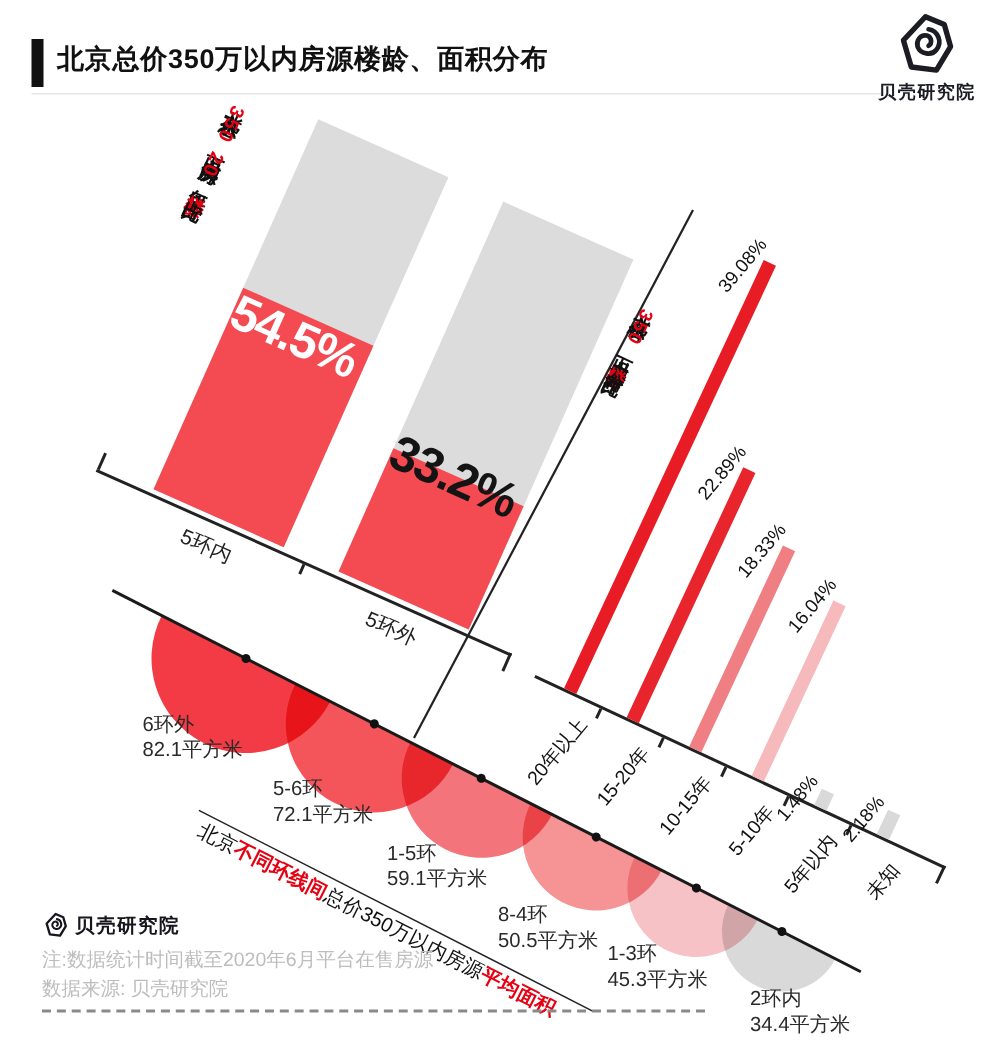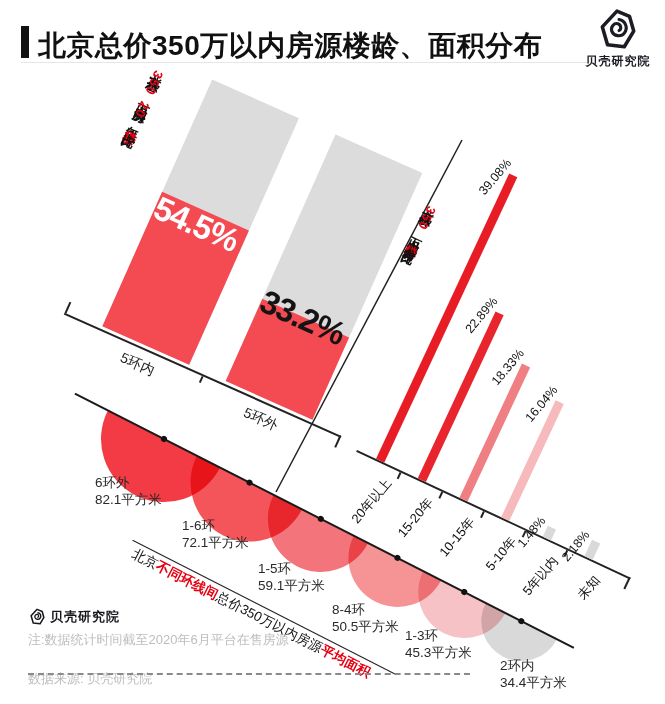--- a/index.html
+++ b/index.html
@@ -3,21 +3,21 @@
 <meta charset="utf-8">
 <style>
   html,body{margin:0;padding:0;background:#fff;}
   #canvas{position:relative;width:665px;height:704px;background:#fff;overflow:hidden;
           font-family:"Liberation Sans","DejaVu Sans",sans-serif;color:#111;}
   .abs{position:absolute;}
   .rd{color:#e60012;font-weight:bold;}
 
   
   #accent-bar{left:21px;top:26px;width:8px;height:32px;background:#111;}
-  #page-title{left:38px;top:27px;font-size:28px;font-weight:bold;letter-spacing:.5px;white-space:nowrap;}
+  #page-title{left:38px;top:27px;font-size:18px;font-weight:bold;letter-spacing:.5px;white-space:nowrap;}
   #title-underline{left:21px;top:62px;width:567px;height:1px;background:#e6e6e6;}
   #logo-top{left:576px;top:8px;width:84px;text-align:center;}
   #logo-top .brand{font-size:12px;font-weight:bold;letter-spacing:1px;margin-top:1px;color:#1c1d24;}
 
   
   #chart-left{left:166px;top:48px;width:350px;height:345px;transform:rotate(24deg);transform-origin:0 0;}
   #chart-left .vtext{left:-6px;top:18px;writing-mode:vertical-rl;text-orientation:mixed;
       font-size:13px;font-weight:600;letter-spacing:1.5px;white-space:nowrap;}
   .lbar{position:absolute;top:10px;width:95px;height:270px;background:#dcdcdc;}
   .lbar .fill{position:absolute;left:0;bottom:0;width:100%;background:#f44a52;}
@@ -47,21 +47,21 @@
   .cdot{position:absolute;top:-3.5px;width:6px;height:6px;border-radius:50%;background:#111;}
   .semi{position:absolute;top:0;border-radius:0 0 50% 50% / 0 0 100% 100%;mix-blend-mode:multiply;}
   #ctitle-line{left:18px;top:104px;width:295px;height:1.2px;background:#222;}
   #ctitle{left:24px;top:107px;font-size:13.5px;white-space:nowrap;color:#111;}
   .clabel{position:absolute;font-size:13.5px;line-height:17px;color:#2a2a2a;white-space:nowrap;}
 
   
   #logo-bottom{left:29px;top:608px;display:flex;align-items:center;}
   #logo-bottom .brand{font-size:13px;font-weight:bold;letter-spacing:1px;color:#16161c;margin-left:4px;}
   .note{left:28px;font-size:13px;color:#bdbdbd;white-space:nowrap;}
-  #note-1{top:631px;} #note-2{top:670px;}
+  #note-1{top:631px;} #note-2{top:650px;}
   #dashed-line{left:28px;top:673px;width:442px;height:0;border-top:2px dashed #8a8a8a;}
   svg.logo{display:block;margin:0 auto;}
 </style>
 </head>
 <body>
 
 <div id="canvas">
 
   <div class="abs" id="accent-bar"></div>
   <div class="abs" id="page-title">北京总价350万以内房源楼龄、面积分布</div>
@@ -155,21 +155,21 @@
       </div>
     <div class="abs" id="ctitle-line"></div>
     <div class="abs" id="ctitle"><span>北京</span><span class="rd">不同环线间</span><span>总价350万以内房源</span><span class="rd">平均面积</span></div>
   </div>
   <div id="circle-labels">
       <div class="clabel" style="left: 95px; top: 474px;">
         <div>6环外</div>
         <div>82.1平方米</div>
       </div>
       <div class="clabel" style="left: 182px; top: 517px;">
-        <div>1-6环</div>
+        <div>5-6环</div>
         <div>72.1平方米</div>
       </div>
       <div class="clabel" style="left: 258px; top: 560px;">
         <div>1-5环</div>
         <div>59.1平方米</div>
       </div>
       <div class="clabel" style="left: 332px; top: 601px;">
         <div>8-4环</div>
         <div>50.5平方米</div>
       </div>

